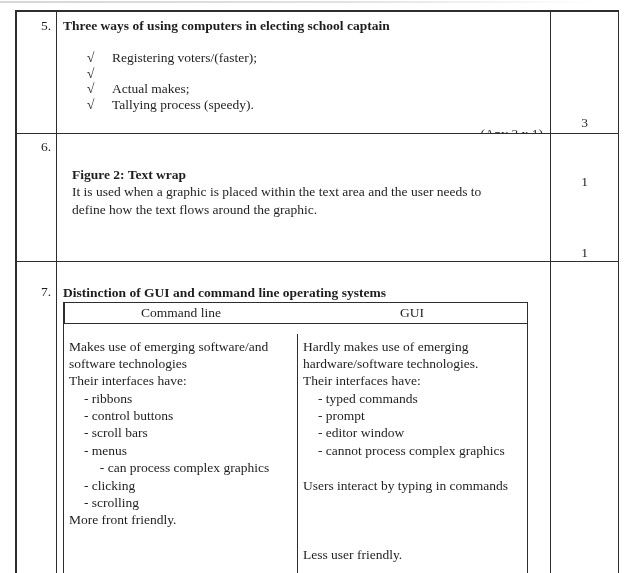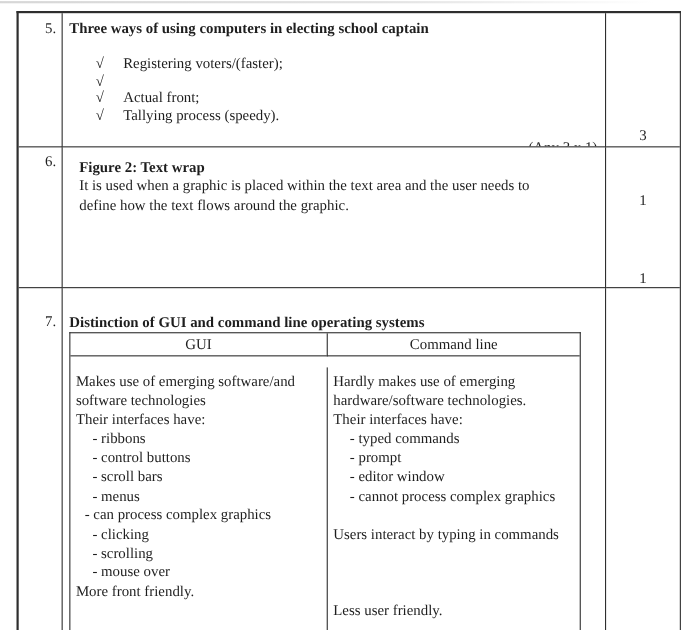--- a/index.html
+++ b/index.html
@@ -40,21 +40,21 @@
   .r5-items{margin-top:16px;}
   .check-item{display:flex;line-height:15.7px;}
   .check{margin-left:24px;width:25px;flex:none;}
   .r5-footer{margin-top:13px;text-align:right;line-height:15px;}
   .m5{display:flex;align-items:flex-end;justify-content:center;padding-bottom:2px;line-height:16px;}
   
   .n6{padding-top:5px;}
   .c6{padding:5px 10px 0 15px;}
   .sec-head{line-height:17.4px;}
   .sec-body{line-height:17.4px;white-space:pre-wrap;}
-  .sec2{margin-top:4px;}
+  .sec2{margin-top:27px;}
   .m6{position:relative;}
   .mark-a{position:absolute;top:40px;left:0;width:100%;text-align:center;line-height:16px;}
   .mark-b{position:absolute;top:111px;left:0;width:100%;text-align:center;line-height:16px;}
   
   .n7{padding-top:22px;}
   .c7{padding:22px 0 0 6px;}
   .r7-title{line-height:17px;}
   .inner{
     width:465px;margin-top:1px;
     border:1px solid #2e2e2e;border-bottom:none;
@@ -64,21 +64,21 @@
   }
   .ith{
     height:20px;border-bottom:1px solid #2e2e2e;
     display:flex;align-items:center;justify-content:center;
     box-sizing:content-box;
   }
   .itc{padding:4px 5px 0 5px;}
   .itc-r,.ith-r{border-left:1px solid #2e2e2e;}
   .tline{height:17.35px;line-height:17.35px;white-space:nowrap;overflow:visible;}
   .ind1{padding-left:15px;}
-  .ind2{padding-left:8px;}
+  .ind2{padding-left:8px;text-align:center;}
 </style>
 </head>
 <body>
 
 <div class="sheet">
   <div class="scan-streak"></div>
 
   <div class="outer">
 
     <div class="cell ncol rb n5">
@@ -89,21 +89,21 @@
       <div class="r5-items">
         <div class="check-item">
           <span class="check">√</span>
           <span>Registering voters/(faster);</span>
         </div>
         <div class="check-item">
           <span class="check">√</span>
         </div>
         <div class="check-item">
           <span class="check">√</span>
-          <span>Actual front;</span>
+          <span>Actual makes;</span>
         </div>
         <div class="check-item">
           <span class="check">√</span>
           <span>Tallying process (speedy).</span>
         </div>
       </div>
       <div class="r5-footer">(Any 3 x 1)</div>
     </div>
     <div class="cell rb m5">
       <span>3</span>
@@ -123,35 +123,34 @@
       <span class="mark-a">1</span>
       <span class="mark-b">1</span>
     </div>
 
     <div class="cell ncol n7">
       <span>7.</span>
     </div>
     <div class="cell ccol c7">
       <div class="bold r7-title">Distinction of GUI and command line operating systems</div>
       <div class="inner">
+        <div class="ith ith-r">Command line</div>
         <div class="ith">GUI</div>
-        <div class="ith ith-r">Command line</div>
 
         <div class="itc">
           <div class="tline">Makes use of emerging software/and</div>
           <div class="tline">software technologies</div>
           <div class="tline">Their interfaces have:</div>
           <div class="tline ind1">- ribbons</div>
           <div class="tline ind1">- control buttons</div>
           <div class="tline ind1">- scroll bars</div>
           <div class="tline ind1">- menus</div>
           <div class="tline ind2">- can process complex graphics</div>
           <div class="tline ind1">- clicking</div>
           <div class="tline ind1">- scrolling</div>
-          <div class="tline ind1">- mouse over</div>
           <div class="tline">More front friendly.</div>
         </div>
 
         <div class="itc itc-r">
           <div class="tline">Hardly makes use of emerging</div>
           <div class="tline">hardware/software technologies.</div>
           <div class="tline">Their interfaces have:</div>
           <div class="tline ind1">- typed commands</div>
           <div class="tline ind1">- prompt</div>
           <div class="tline ind1">- editor window</div>

